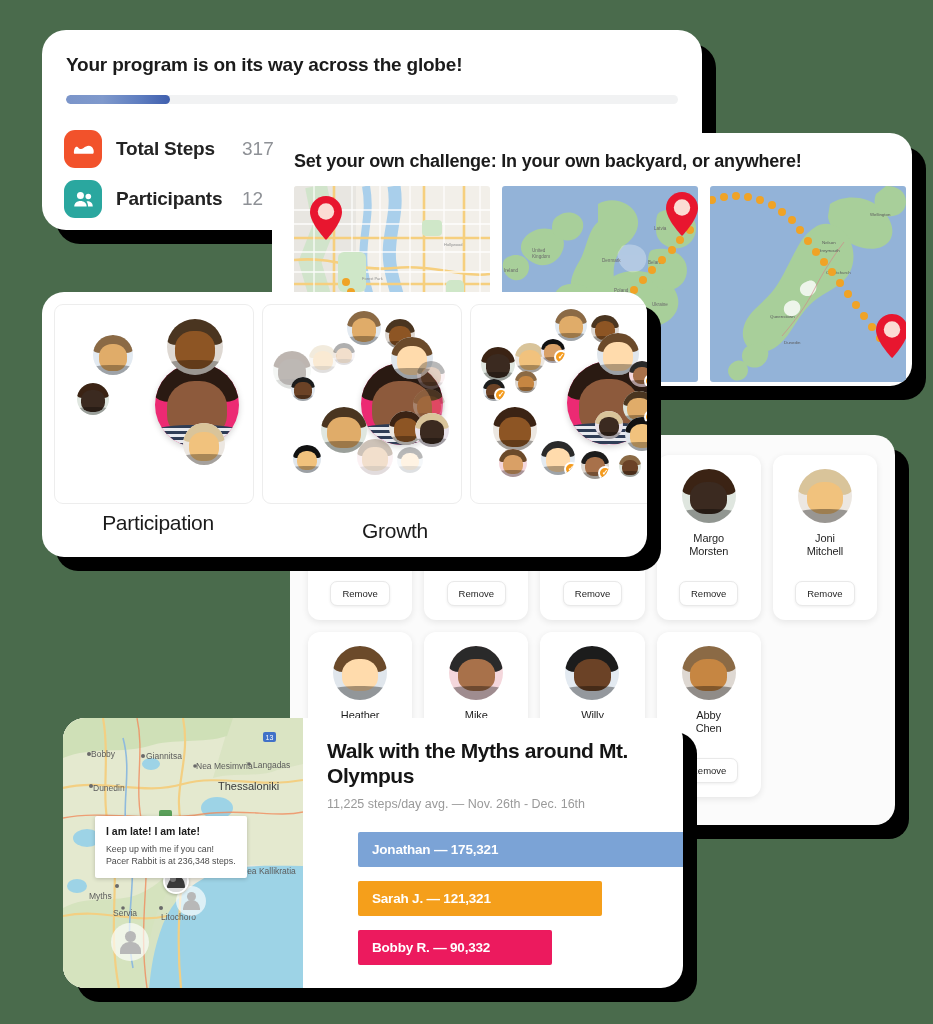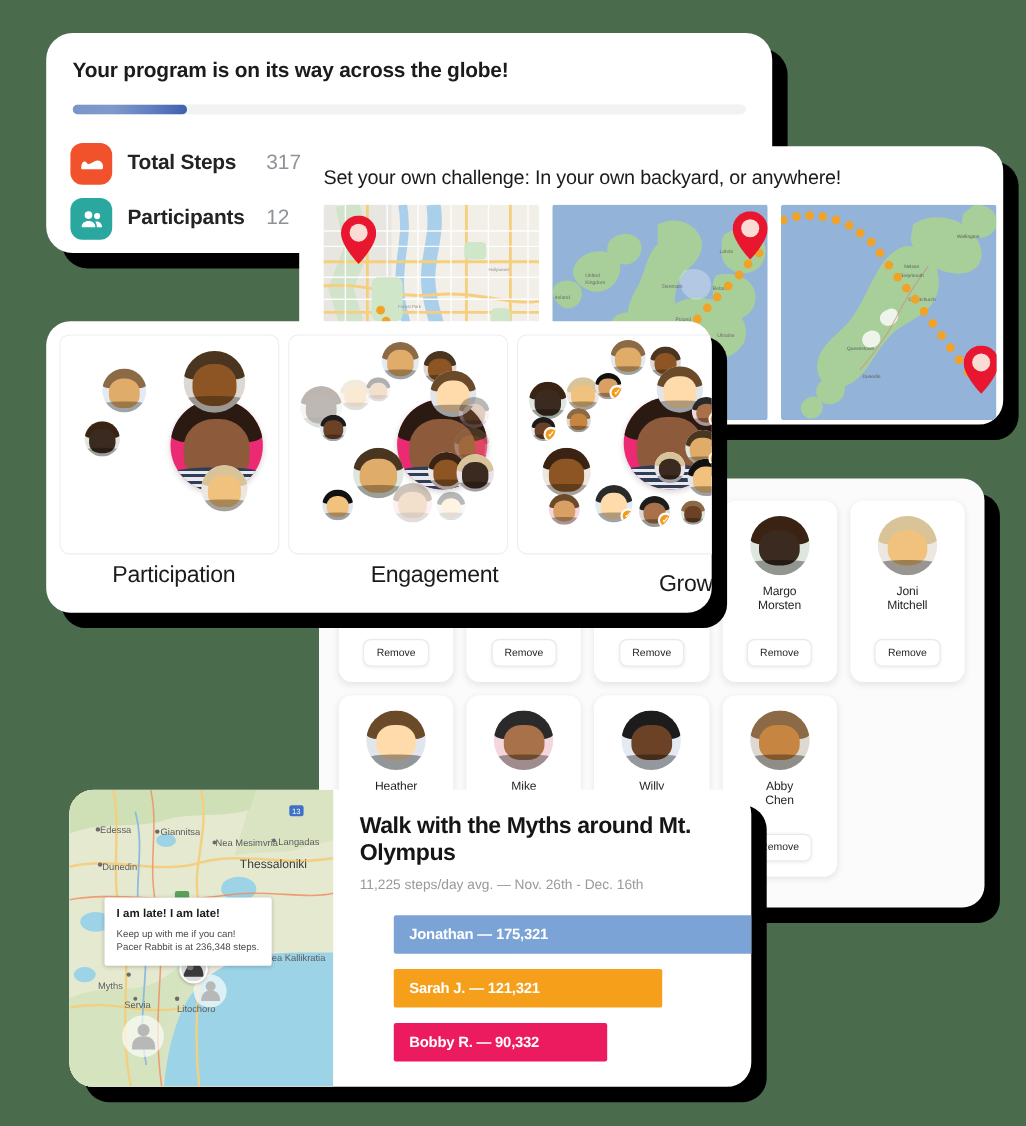--- a/index.html
+++ b/index.html
@@ -86,21 +86,21 @@
   }
 
   
   #card-challenge {
     left: 272px; top: 133px;
     width: 640px; height: 253px;
     z-index: 2;
   }
   #card-challenge .title {
     font-size: 18px;
-    font-weight: normal;
+    font-weight: bold;
     color: #1b1b1b;
     letter-spacing: -0.2px;
     padding: 18px 0 0 22px;
   }
   .map-row {
     display: flex;
     gap: 12px;
     padding: 14px 0 0 22px;
   }
   .map-thumb {
@@ -846,21 +846,20 @@
           </div>
           <div class="face" style="left: 148px; top: 150px; width: 22px; height: 22px; opacity: 1; background: rgb(223, 230, 223);">
             <div class="hair" style="background: rgb(139, 106, 69); border-radius: 50% 50% 18% 18%;"></div>
             <div class="skin" style="background: rgb(107, 66, 38);"></div>
             <div class="body" style="background: rgba(0, 0, 0, 0.3); border-radius: 40% 40% 0px 0px;"></div>
           </div>
         </div>
     </div>
     <div class="metric-labels">
       <div class="metric-label">Participation</div>
-      <div class="metric-label">Engagement</div>
       <div class="metric-label shift">Growth</div>
     </div>
   </div>
 
   <div class="card" id="card-olympus">
 
     <div id="olympus-map">
       <svg width="240" height="270" viewBox="0 0 240 270" aria-hidden="true" style="position:absolute;left:0;top:0;">
         <rect width="240" height="270" fill="#eceadd"></rect>
         <path d="M0 0 H240 V150 C200 150 170 142 140 150 C120 156 106 168 96 190 C86 212 84 244 80 270 H0 z" fill="#e4e9cf"></path>
@@ -903,21 +902,21 @@
             <circle cx="80" cy="38" r="2"></circle>
           <circle cx="132" cy="48" r="1.8"></circle>
             <circle cx="186" cy="46" r="1.8"></circle>
           <circle cx="28" cy="68" r="2"></circle>
             <circle cx="98" cy="190" r="2"></circle>
           <circle cx="54" cy="168" r="2"></circle>
             <circle cx="60" cy="190" r="1.8"></circle>
         </g>
       </svg>
 
-      <div class="map-label" style="left:28px; top:31px;">Edessa</div>
+      <div class="map-label" style="left:28px; top:31px;">Bobby</div>
       <div class="map-label" style="left:83px; top:33px;">Giannitsa</div>
       <div class="map-label" style="left:133px; top:43px;">Nea Mesimvria</div>
       <div class="map-label" style="left:190px; top:42px;">Langadas</div>
       <div class="map-label" style="left:30px; top:65px;">Dunedin</div>
       <div class="map-label big" style="left:155px; top:62px;">Thessaloniki</div>
       <div class="map-label" style="left:178px; top:148px;">Nea Kallikratia</div>
       <div class="map-label" style="left:26px; top:173px;">Myths</div>
       <div class="map-label" style="left:50px; top:190px;">Servia</div>
       <div class="map-label" style="left:98px; top:194px;">Litochoro</div>
 

